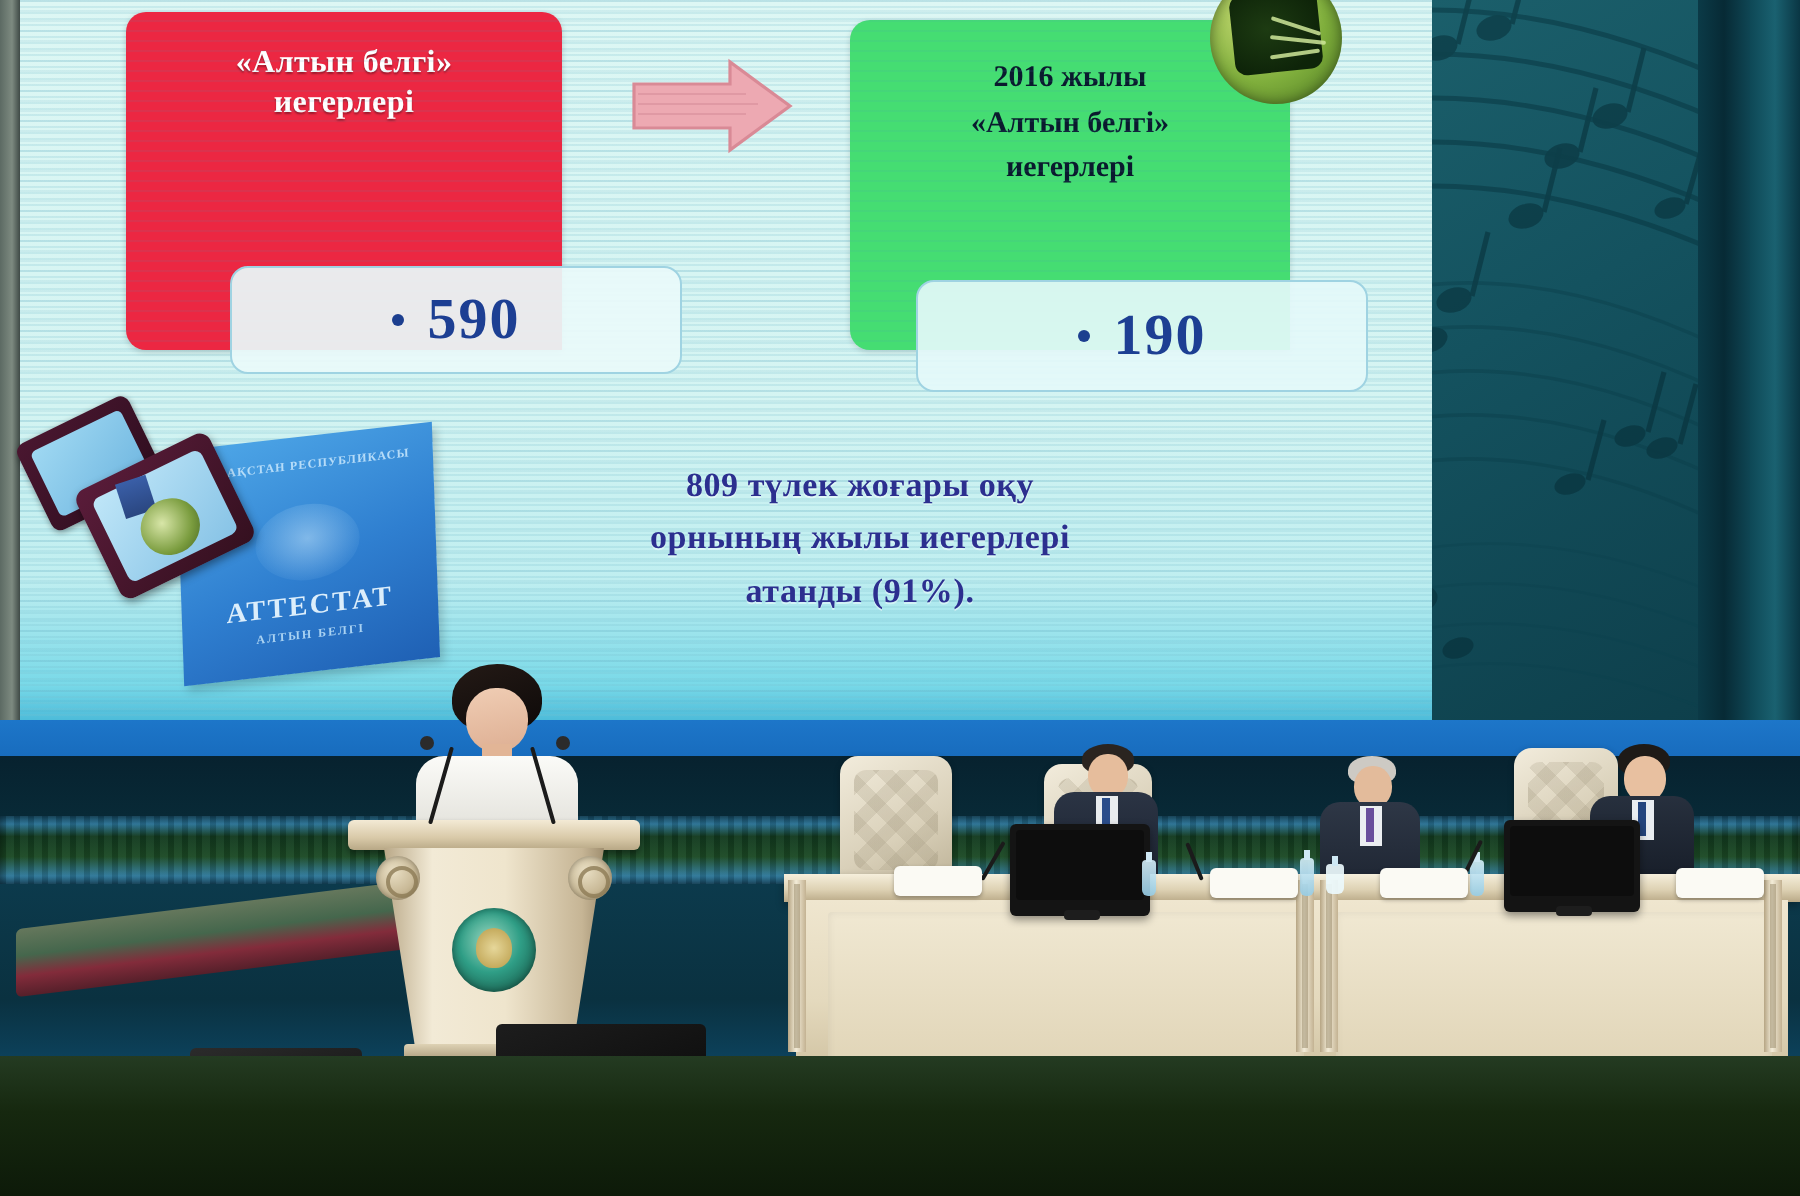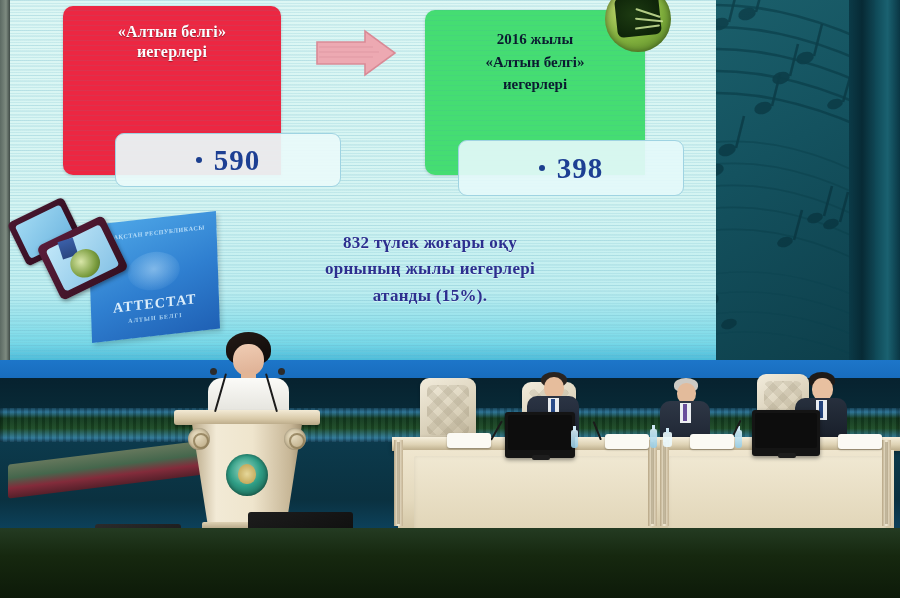--- a/index.html
+++ b/index.html
@@ -270,34 +270,34 @@
 
     <div class="greenbox">
       <div class="ttl">
         <div>2016  жылы</div>
         <div>«Алтын белгі»</div>
         <div>иегерлері</div>
       </div>
     </div>
     <div class="num-grn">
       <span class="dot"></span>
-      <span class="val">398</span>
+      <span class="val">190</span>
     </div>
 
     <div class="medal-emblem">
       <div class="inner"></div>
       <div class="ray" style="left:30px;top:26px;width:26px;transform:rotate(18deg);"></div>
       <div class="ray" style="left:30px;top:33px;width:28px;transform:rotate(6deg);"></div>
       <div class="ray" style="left:30px;top:40px;width:25px;transform:rotate(-8deg);"></div>
     </div>
 
     <div class="blue-text">
-      <div>832 түлек жоғары оқу</div>
+      <div>809 түлек жоғары оқу</div>
       <div>орнының жылы иегерлері</div>
-      <div>атанды (15%).</div>
+      <div>атанды (91%).</div>
     </div>
 
     <div class="cert-photo">
       <div class="cert-paper">
         <div class="line1">ҚАЗАҚСТАН
 РЕСПУБЛИКАСЫ</div>
         <div class="seal"></div>
         <div class="big">АТТЕСТАТ</div>
         <div class="sub">АЛТЫН БЕЛГІ</div>
       </div>

